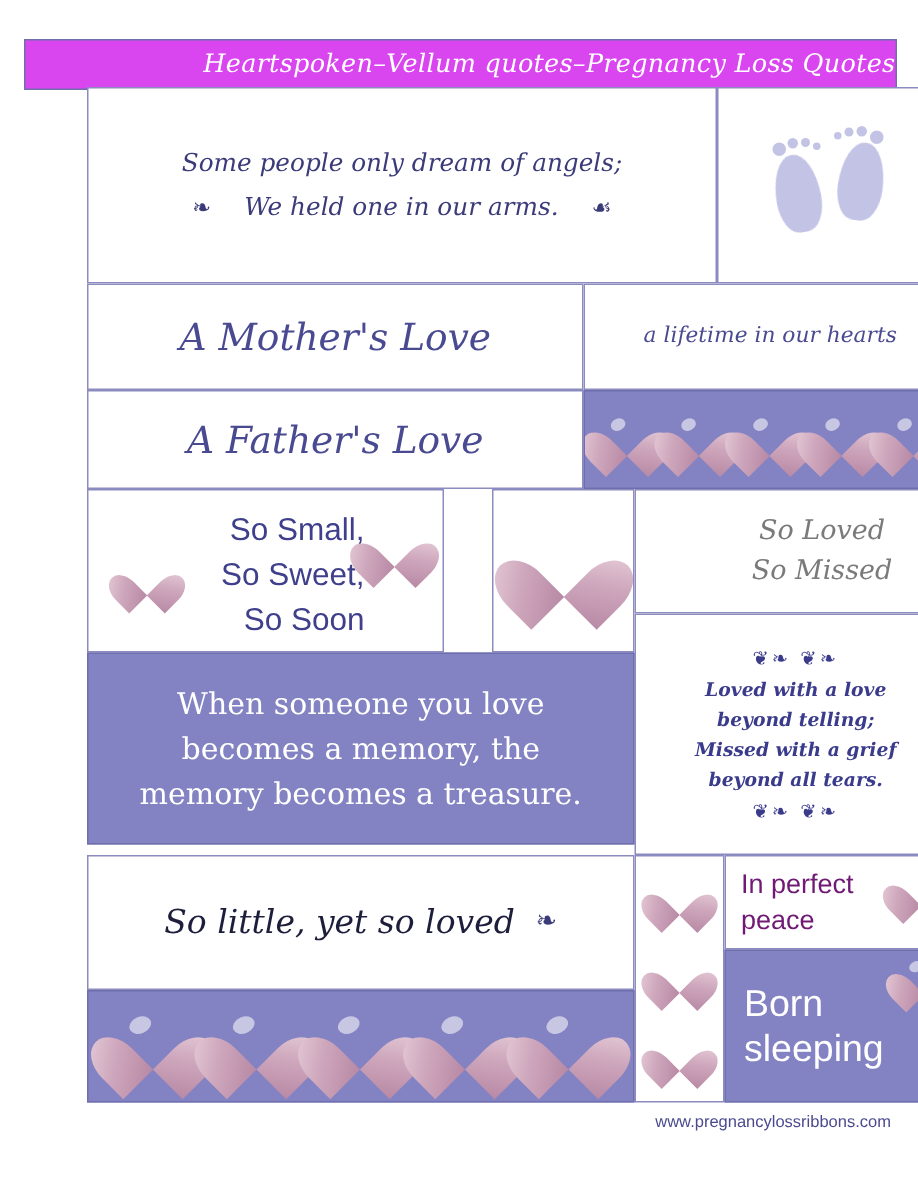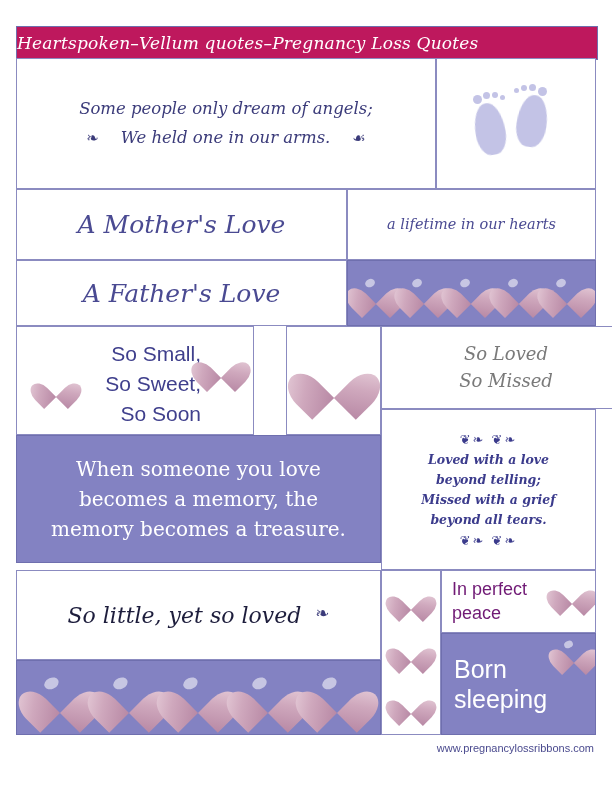--- a/index.html
+++ b/index.html
@@ -21,42 +21,43 @@
     box-sizing: border-box;
   }
 
   
   .title-bar {
     position: absolute;
     left: 16px;
     top: 26px;
     width: 580px;
     height: 32px;
-    background: #be185d;
+    background: #d946ef;
     border: 1px solid #6f6fae;
     display: flex;
     align-items: center;
-    justify-content: flex-start;
+    justify-content: flex-end;
   }
   .title-bar .title-text {
     font-family: "DejaVu Serif", serif;
     font-style: italic;
     font-size: 17px;
     color: #ffffff;
     letter-spacing: 0.2px;
     white-space: nowrap;
   }
 
   
   .cell {
     position: absolute;
     box-sizing: border-box;
     border: 1px solid #8b8bc0;
     background: #ffffff;
     overflow: hidden;
+    margin-left: 42px;
   }
   .center {
     display: flex;
     align-items: center;
     justify-content: center;
     text-align: center;
   }
   .col {
     flex-direction: column;
   }

